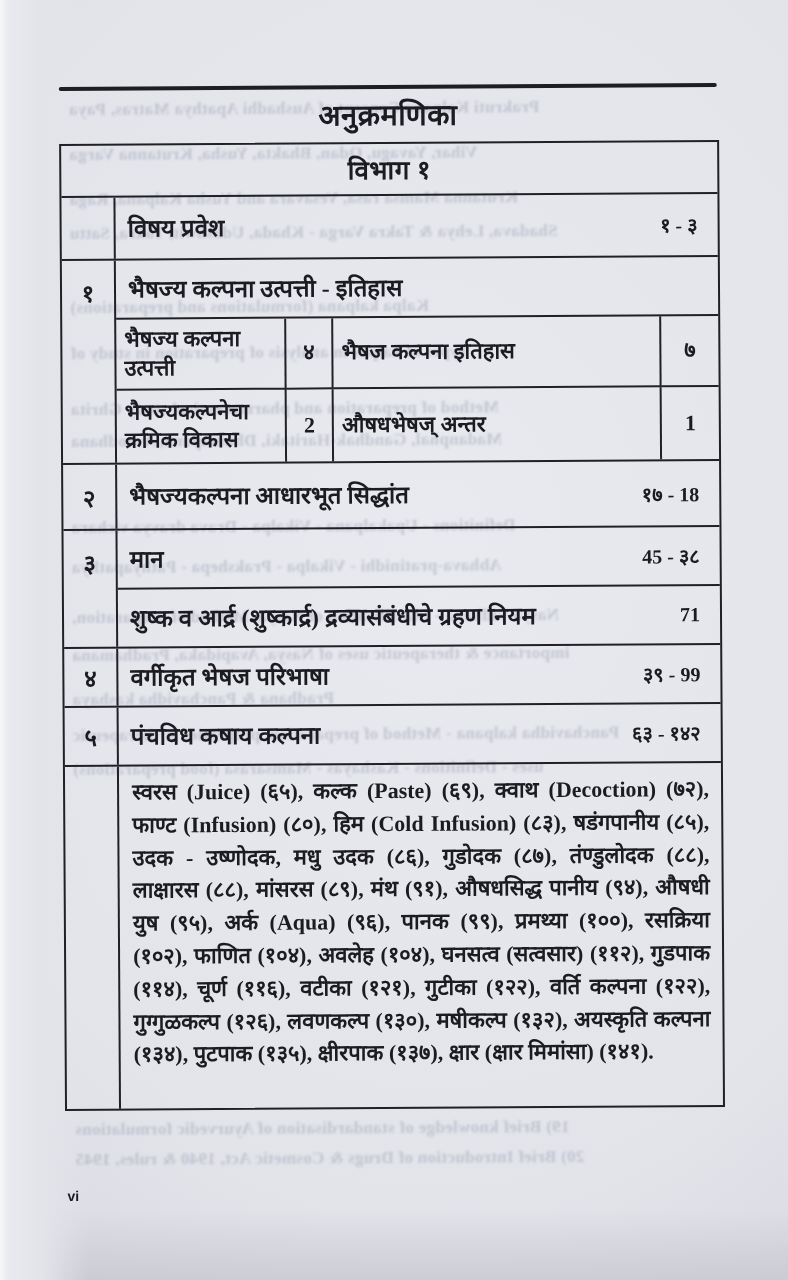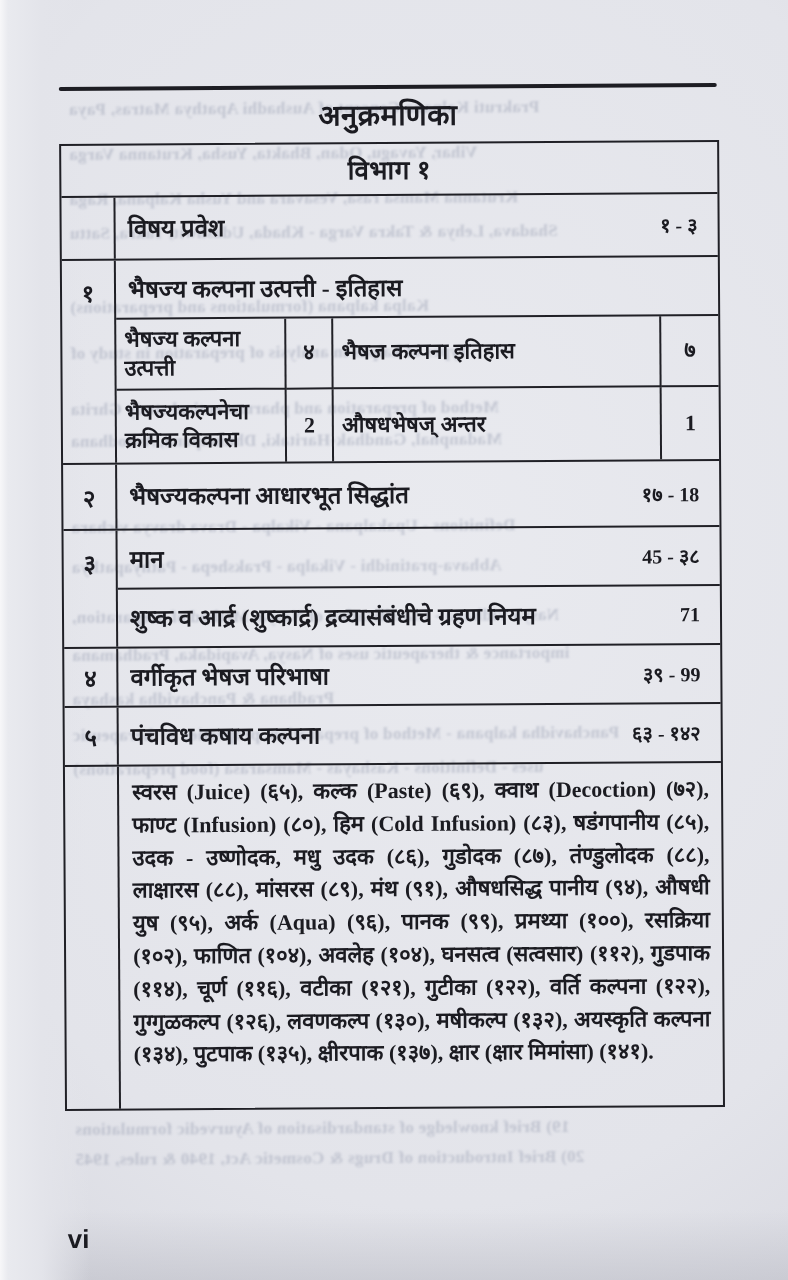--- a/index.html
+++ b/index.html
@@ -48,21 +48,21 @@
   .subtable{display:grid;grid-template-columns:170px 47px 1fr 57px;}
   .sc{display:flex;align-items:center;box-sizing:border-box;padding:6px 8px;font-weight:700;font-size:22px;line-height:1.3;}
   .sc.num{justify-content:center;padding:6px 2px;}
   .sc.br{border-right:2.5px solid #202026;}
   .sc.r1{min-height:64px;border-bottom:2.5px solid #202026;}
   .sc.r2{min-height:72px;}
   .para{
     padding:10px 12px 12px 13px;font-weight:600;font-size:22px;line-height:1.49;
     text-align:justify;min-height:320px;
   }
-  .folio{position:absolute;left:64px;top:1186px;font-size:26px;font-weight:700;font-family:"Liberation Sans",sans-serif;margin-top:36px;}
+  .folio{position:absolute;left:64px;top:1186px;font-size:14px;font-weight:700;font-family:"Liberation Sans",sans-serif;}
 </style>
 </head>
 <body>
 
 <div class="sheet">
 
   <div class="bleed" style="top:98px">Prakruti Kalpana Concept of Aushadhi Apathya Matras, Paya</div>
   <div class="bleed" style="top:143px">Vihar, Yavagu, Odan, Bhakta, Yusha, Krutanna Varga</div>
   <div class="bleed" style="top:188px">Krutanna Mamsa rasa, Vesavara and Yusha Kalpana, Raga</div>
   <div class="bleed" style="top:222px">Shadava, Lehya &amp; Takra Varga - Khada, Udashwit, Takra, Sattu</div>

